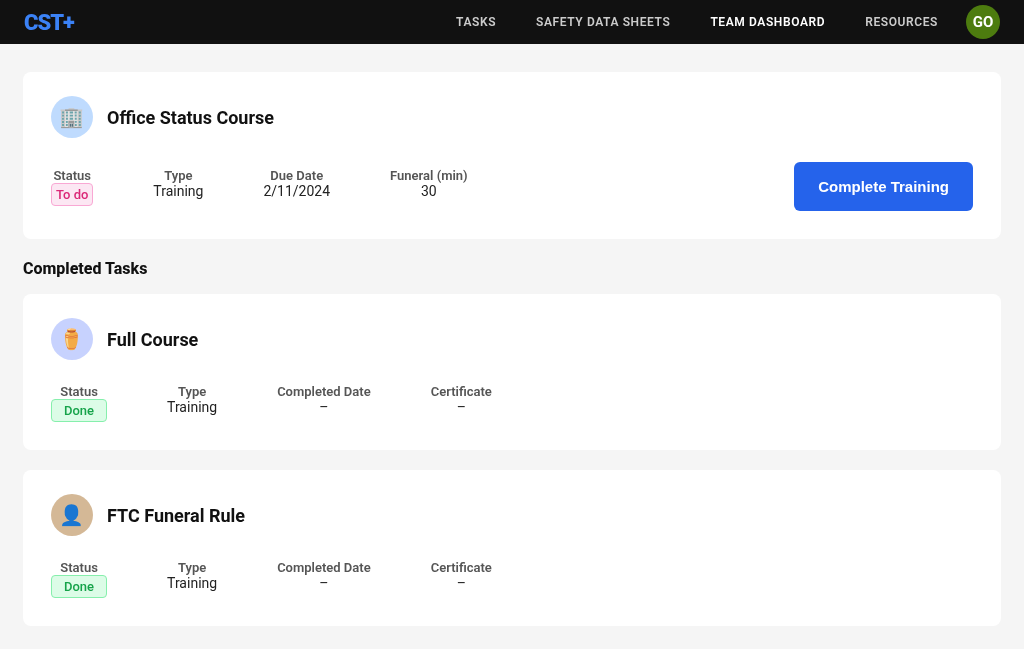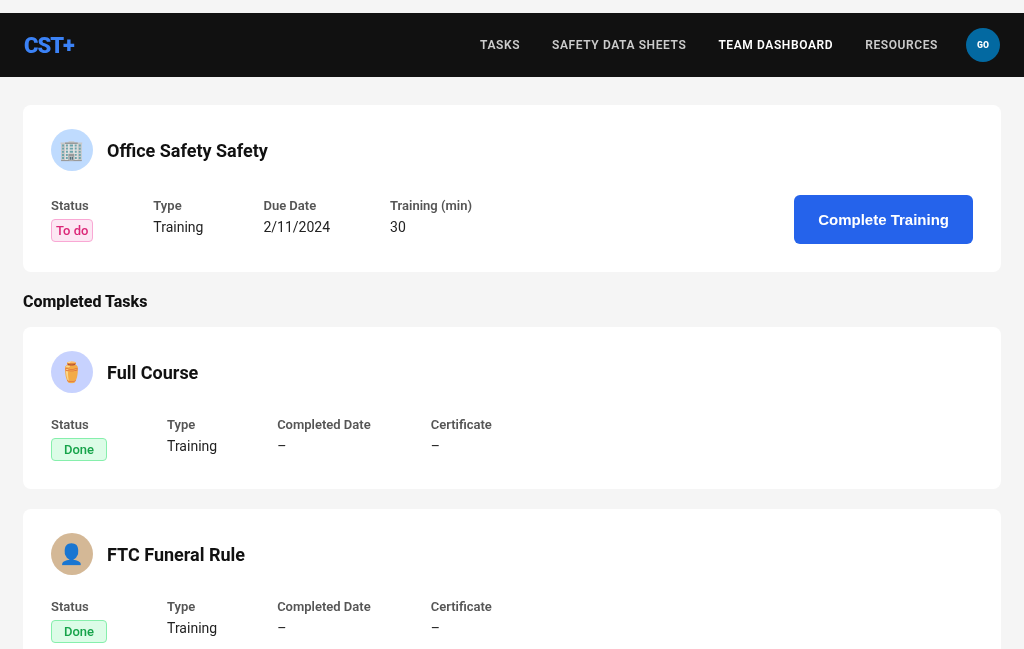--- a/index.html
+++ b/index.html
@@ -4,60 +4,58 @@
   <style>
     * { box-sizing: border-box; margin: 0; padding: 0; }
     body { font-family: -apple-system, BlinkMacSystemFont, 'Segoe UI', Roboto, sans-serif; background: #f5f5f5; color: #222; }
 
     
     nav {
       background: #111;
       display: flex;
       align-items: center;
       padding: 0 24px;
-      height: 64px;
+      height: 44px;
       gap: 0;
-      margin-top: 13px;
     }
     .nav-logo {
       font-size: 22px;
       font-weight: 900;
       color: #fff;
       letter-spacing: -1px;
       margin-right: auto;
     }
     .nav-logo span { color: #3b82f6; }
     .nav-links {
       display: flex;
-      gap: 32px;
+      gap: 40px;
       align-items: flex-end;
     }
     .nav-link {
       color: #ccc;
       font-size: 12px;
       font-weight: 600;
       letter-spacing: 0.05em;
       text-decoration: none;
       cursor: pointer;
     }
     .nav-link.active { color: #fff; }
     .nav-avatar {
       width: 34px;
       height: 34px;
       border-radius: 50%;
-      background: #0369a1;
+      background: #4d7c0f;
       color: #fff;
-      font-size: 10px;
+      font-size: 15px;
       font-weight: 700;
       display: flex;
       align-items: center;
       justify-content: center;
       margin-left: 28px;
       cursor: pointer;
-      font-family: Liberation Mono, monospace;
     }
 
     
     .main {
       max-width: 1010px;
       margin: 0 auto;
       padding: 28px 16px 40px;
     }
 
     
@@ -92,21 +90,21 @@
     }
 
     .card-meta {
       display: flex;
       align-items: flex-start;
       gap: 60px;
     }
     .meta-group {
       display: flex;
       flex-direction: column;
-      gap: 6px;
+      text-align: center;
     }
     .meta-label {
       font-size: 13px;
       font-weight: 600;
       color: #555;
     }
     .meta-value {
       font-size: 14px;
       color: #222;
     }
@@ -184,39 +182,39 @@
   <div class="nav-avatar">GO</div>
 </nav>
 
 <div class="main">
 
   <div class="card">
     <div class="card-header">
       <div class="card-avatar avatar-office">
         <span>🏢</span>
       </div>
-      <span class="card-title">Office Safety Safety</span>
+      <span class="card-title">Office Status Course</span>
     </div>
 
     <div class="card-meta-row">
       <div class="card-meta" style="flex:1;">
         <div class="meta-group">
           <span class="meta-label">Status</span>
           <span class="badge-todo">To do</span>
         </div>
         <div class="meta-group">
           <span class="meta-label">Type</span>
           <span class="meta-value">Training</span>
         </div>
         <div class="meta-group">
           <span class="meta-label">Due Date</span>
           <span class="meta-value">2/11/2024</span>
         </div>
         <div class="meta-group">
-          <span class="meta-label">Training (min)</span>
+          <span class="meta-label">Funeral (min)</span>
           <span class="meta-value">30</span>
         </div>
       </div>
       <button class="btn-complete">Complete Training</button>
     </div>
   </div>
 
   <h2 class="section-title">Completed Tasks</h2>
 
   <div id="completed-tasks-container">

